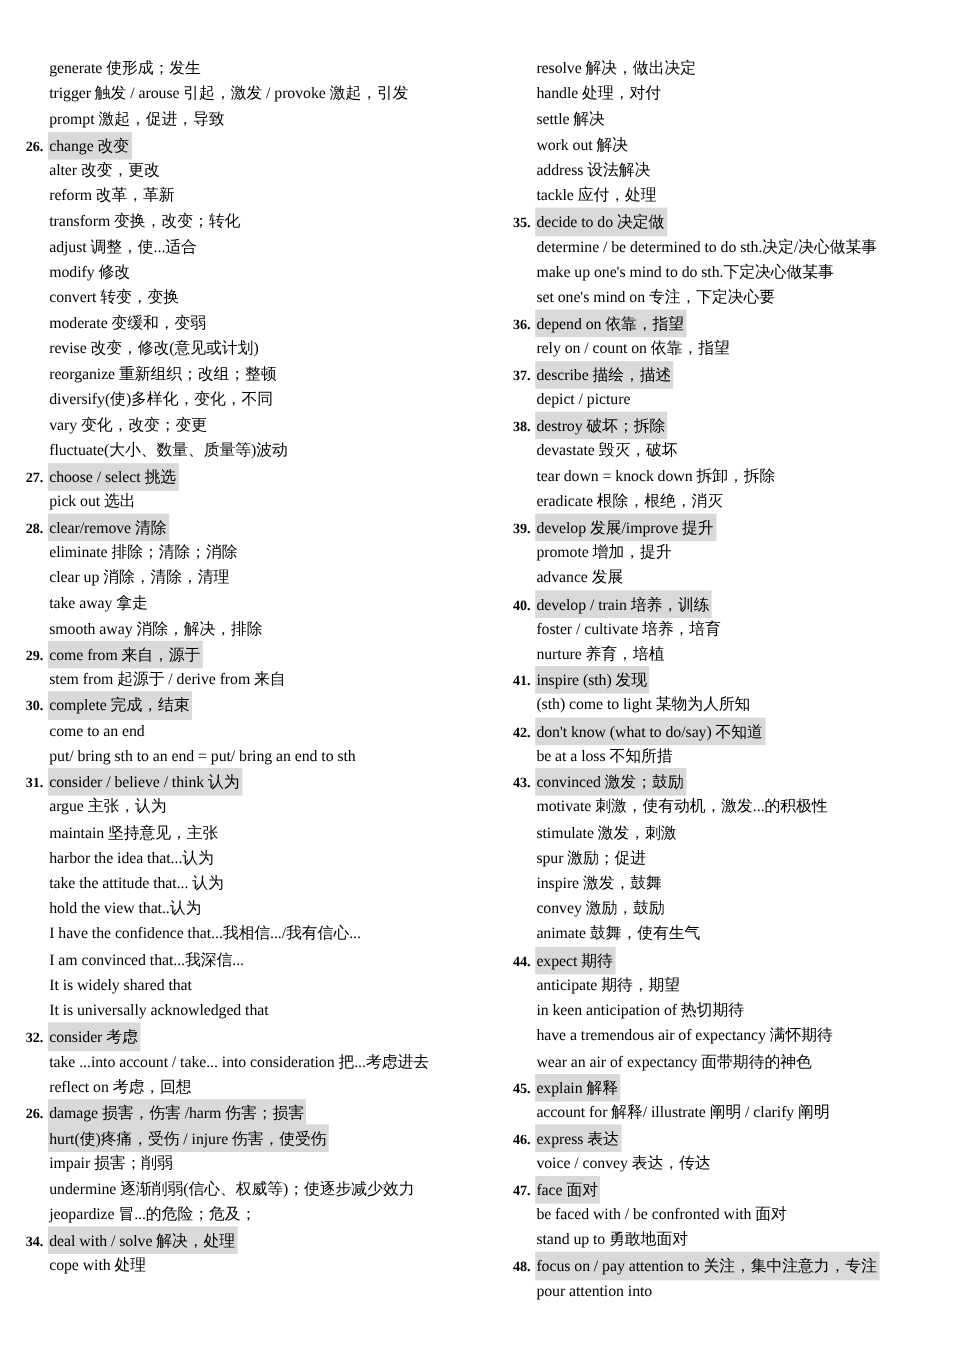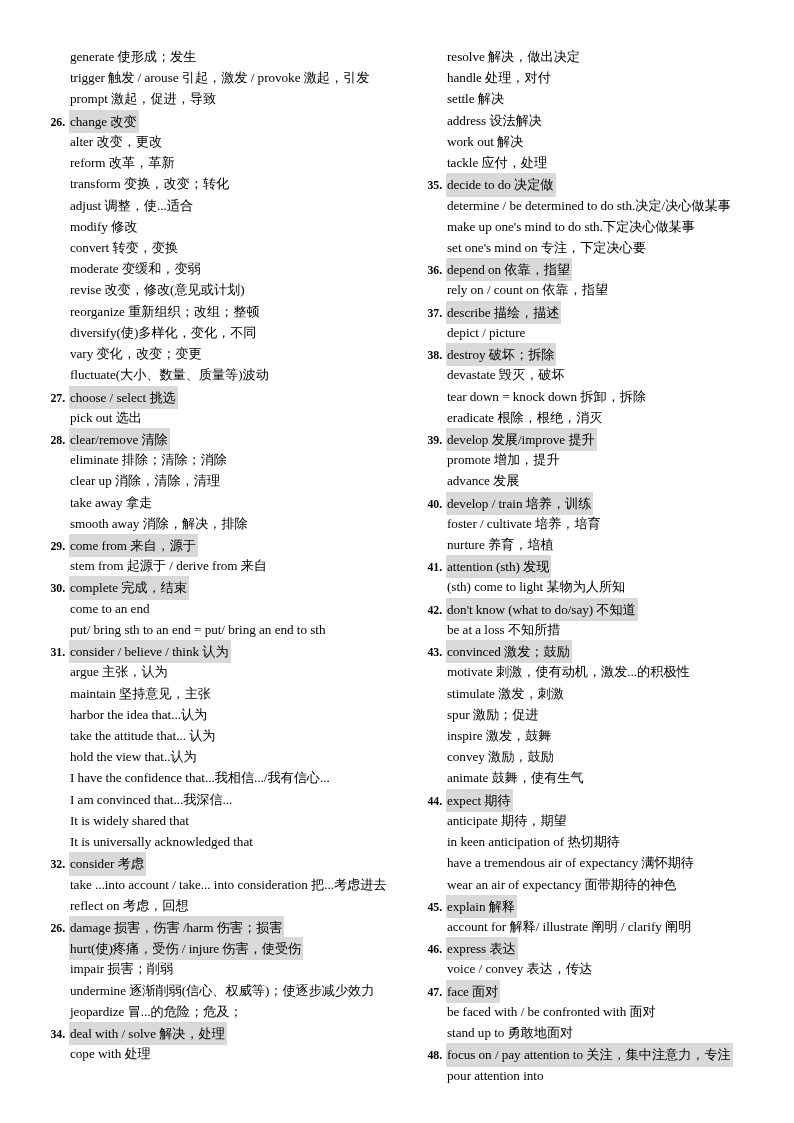--- a/index.html
+++ b/index.html
@@ -30,21 +30,20 @@
     display: flex;
     flex-direction: row;
     align-items: flex-start;
   }
   .column {
     display: flex;
     flex-direction: column;
   }
   .column-left {
     width: 397px;
-    padding-left: 29px;
     box-sizing: border-box;
   }
   .column-right {
     width: 397px;
     padding-left: 9px;
     box-sizing: border-box;
   }
   .line {
     display: flex;
     flex-direction: row;
@@ -283,25 +282,25 @@
         <div class="line">
           <span class="num blank"></span>
           <span class="txt">handle  处理，对付</span>
         </div>
         <div class="line">
           <span class="num blank"></span>
           <span class="txt">settle 解决</span>
         </div>
         <div class="line">
           <span class="num blank"></span>
+          <span class="txt">work out 解决</span>
+        </div>
+        <div class="line">
+          <span class="num blank"></span>
           <span class="txt">address 设法解决</span>
-        </div>
-        <div class="line">
-          <span class="num blank"></span>
-          <span class="txt">work out 解决</span>
         </div>
         <div class="line">
           <span class="num blank"></span>
           <span class="txt">tackle 应付，处理</span>
         </div>
         <div class="line hl">
           <span class="num">35.</span>
           <span class="txt">decide to do 决定做</span>
         </div>
         <div class="line">
@@ -367,21 +366,21 @@
         <div class="line">
           <span class="num blank"></span>
           <span class="txt">foster / cultivate  培养，培育</span>
         </div>
         <div class="line">
           <span class="num blank"></span>
           <span class="txt">nurture 养育，培植</span>
         </div>
         <div class="line hl">
           <span class="num">41.</span>
-          <span class="txt">attention (sth) 发现</span>
+          <span class="txt">inspire (sth) 发现</span>
         </div>
         <div class="line">
           <span class="num blank"></span>
           <span class="txt">(sth) come to light  某物为人所知</span>
         </div>
         <div class="line hl">
           <span class="num">42.</span>
           <span class="txt">don't know (what to do/say)  不知道</span>
         </div>
         <div class="line">

